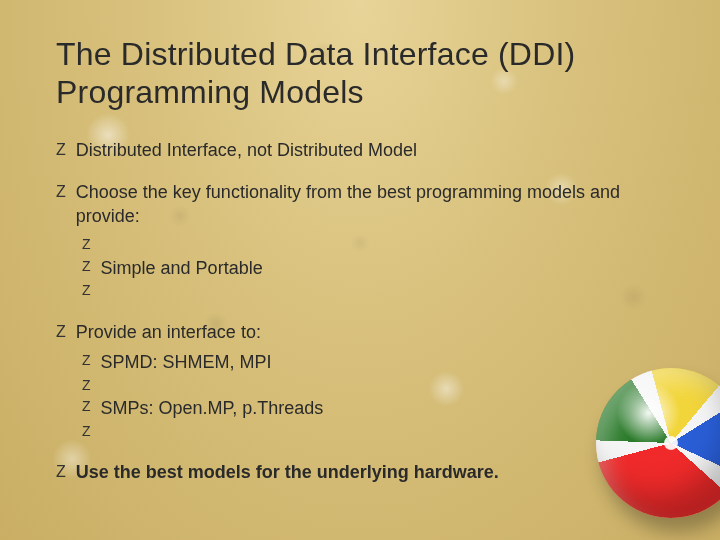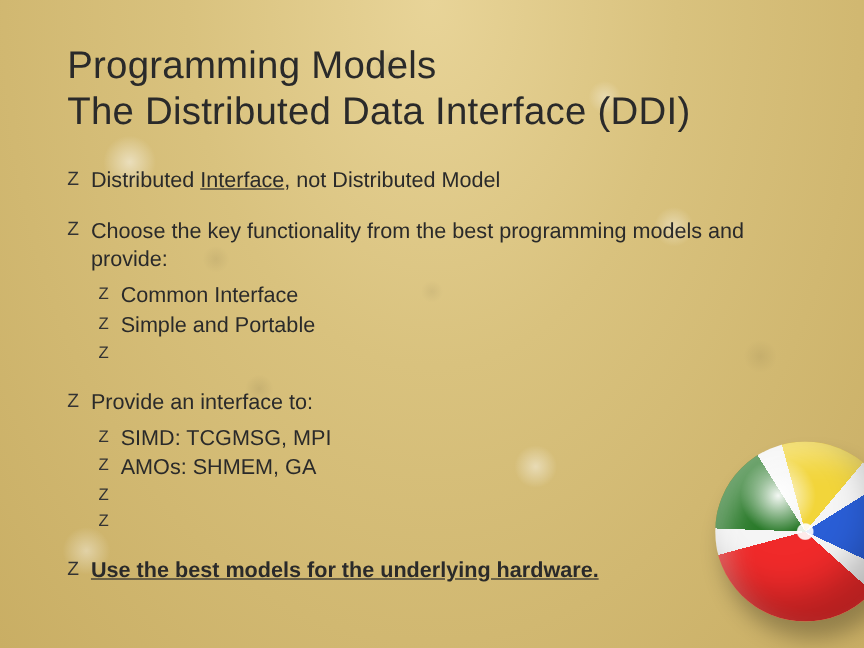--- a/index.html
+++ b/index.html
@@ -24,21 +24,21 @@
   .slide { padding: 36px 56px 28px 56px; height: 100%; position: relative; }
   .title { font-size: 32px; font-weight: 400; line-height: 1.18; letter-spacing: 0.2px; margin-bottom: 26px; }
   .content { font-size: 18px; line-height: 1.35; }
   ul { list-style: none; }
   .lvl1 > li { margin-bottom: 18px; }
   .lvl1 > li > .row { display: flex; align-items: flex-start; }
   .lvl2 { margin-top: 6px; margin-left: 26px; }
   .lvl2 > li > .row { display: flex; align-items: flex-start; }
   .bullet { font-family: "Zapf Dingbats","Wingdings",sans-serif; flex: 0 0 auto; margin-right: 10px; font-size: 16px; line-height: 1.5; color: #333; }
   .lvl2 .bullet { font-size: 14px; line-height: 1.55; }
-  .u { text-decoration: underline; }
+  .u { }
   .i { }
   .b { font-weight: 700; }
   .ball {
     position: absolute; right: -26px; bottom: 22px; width: 150px; height: 150px;
     border-radius: 50%;
     background:
       radial-gradient(circle at 35% 30%, rgba(255,255,255,0.95) 0%, rgba(255,255,255,0) 22%),
       conic-gradient(from 200deg at 50% 50%,
         #f02a2a 0deg 55deg,
         #f5f5f5 55deg 72deg,
@@ -57,41 +57,40 @@
   .ball::after{
     content:""; position:absolute; inset:0; border-radius:50%;
     background: radial-gradient(circle at 50% 50%, rgba(255,255,255,0.9) 0%, rgba(255,255,255,0.9) 6%, rgba(255,255,255,0) 7%);
   }
 </style>
 </head>
 <body>
 
 <div class="slide">
   <div class="title">
+    <div>The Distributed Data Interface (DDI)</div>
     <div>Programming Models</div>
-    <div>The Distributed Data Interface (DDI)</div>
   </div>
   <div class="content">
     <ul class="lvl1" id="lvl1">
         <li>
           <div class="row">
             <span class="bullet">Z</span>
             <span><span>Distributed </span><span class="u">Interface</span><span>, </span><span class="i">not</span><span> Distributed Model</span></span>
           </div>
         </li>
         <li>
           <div class="row">
             <span class="bullet">Z</span>
             <span><span>Choose the key functionality from the best programming models and provide:</span></span>
           </div>
           <ul class="lvl2">
             <li>
               <div class="row">
                 <span class="bullet">Z</span>
-                <span><span>Common Interface</span></span>
               </div>
             </li>
             <li>
               <div class="row">
                 <span class="bullet">Z</span>
                 <span><span>Simple and Portable</span></span>
               </div>
             </li>
             <li>
               <div class="row">
@@ -102,32 +101,32 @@
         </li>
         <li>
           <div class="row">
             <span class="bullet">Z</span>
             <span><span>Provide an interface to:</span></span>
           </div>
           <ul class="lvl2">
             <li>
               <div class="row">
                 <span class="bullet">Z</span>
-                <span><span>SIMD: TCGMSG, MPI</span></span>
+                <span><span>SPMD: SHMEM, MPI</span></span>
               </div>
             </li>
             <li>
               <div class="row">
                 <span class="bullet">Z</span>
-                <span><span>AMOs: SHMEM, GA</span></span>
               </div>
             </li>
             <li>
               <div class="row">
                 <span class="bullet">Z</span>
+                <span><span>SMPs: Open.MP, p.Threads</span></span>
               </div>
             </li>
             <li>
               <div class="row">
                 <span class="bullet">Z</span>
               </div>
             </li>
           </ul>
         </li>
         <li>

